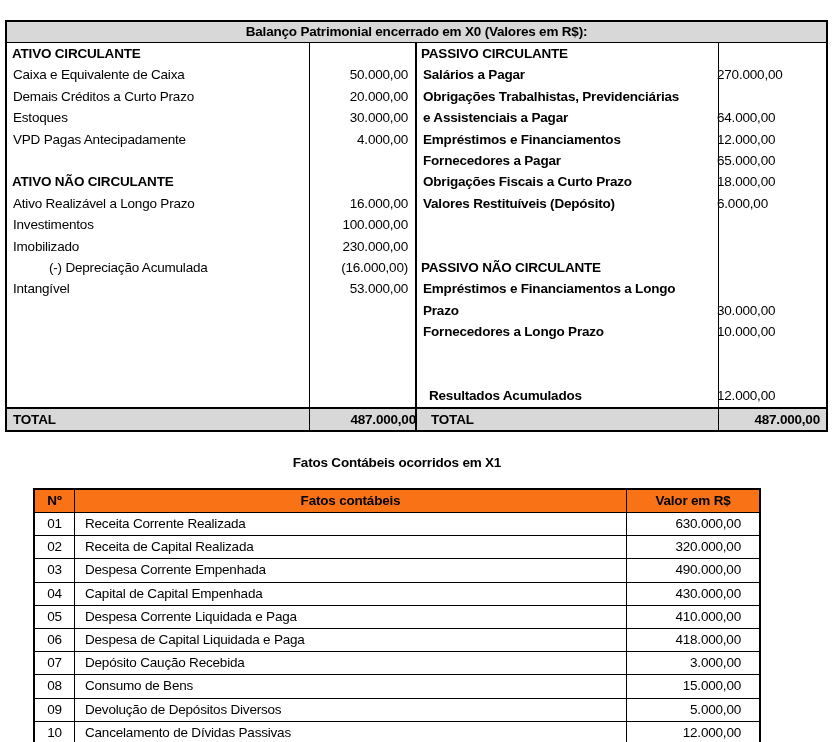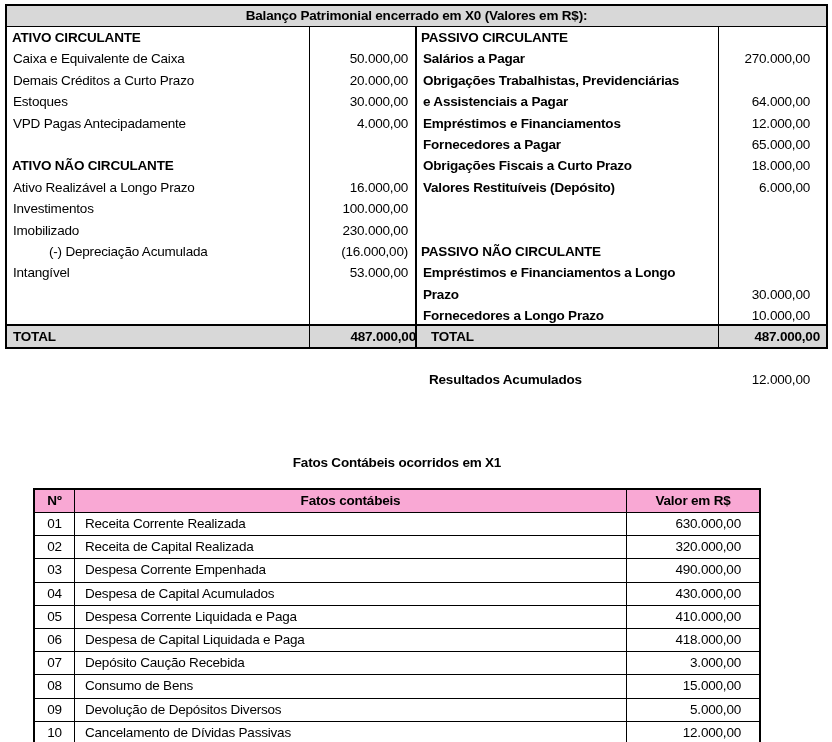--- a/index.html
+++ b/index.html
@@ -1,49 +1,49 @@
 <!DOCTYPE html>
 <html><head>
 <meta charset="utf-8">
 <style>
   html,body{margin:0;padding:0;background:#ffffff;}
   .page{
     position:relative;width:832px;height:742px;overflow:hidden;background:#ffffff;
     font-family:"Liberation Sans",sans-serif;color:#000;font-size:13.5px;letter-spacing:-0.2px;
   }
   
-  .bs{position:absolute;left:5px;top:4px;width:819px;border:2px solid #000;background:#fff;}
+  .bs{position:absolute;left:5px;top:20px;width:819px;border:2px solid #000;background:#fff;}
   .bs-title{height:20px;line-height:20px;text-align:center;font-weight:bold;
     background:#d8d8d8;border-bottom:1px solid #000;}
-  .bs-body{display:flex;height:297px;}
+  .bs-body{display:flex;height:364px;}
   .bs-half-left{width:409px;}
   .bs-half-right{flex:1;}
   .bs-row{display:flex;height:21.4px;line-height:21.4px;white-space:nowrap;overflow:hidden;}
   .bs-half-left  .bs-label{width:302px;padding-left:6px;box-sizing:border-box;}
   .bs-half-left  .bs-value{flex:1;text-align:right;padding-right:8px;}
   .bs-half-right .bs-label{width:301px;padding-left:7px;box-sizing:border-box;font-weight:bold;}
-  .bs-half-right .bs-value{flex:1;text-align:right;padding-right:16px;}
+  .bs-half-right .bs-value{flex:1;padding-right:16px;}
   .bs-row.section .bs-label{font-weight:bold;padding-left:5px;}
   .bs-row.indent1 .bs-label{padding-left:13px;}
   .bs-row.indent2 .bs-label{padding-left:42px;}
   .bs-total{display:flex;height:21px;line-height:21px;border-top:2px solid #000;
     background:#d8d8d8;font-weight:bold;}
   .bs-total .tl{width:302px;padding-left:6px;box-sizing:border-box;}
   .bs-total .tv{width:107px;text-align:right;padding-right:8px;}
   .bs-total .tl2{width:301px;padding-left:7px;box-sizing:border-box;}
   .bs-total .tv2{flex:1;text-align:right;padding-right:6px;}
   .vline{position:absolute;top:21px;bottom:0;width:1px;background:#000;}
   .vl-1{left:302px;}
   .vl-2{left:408px;width:2px;}
   .vl-3{left:711px;}
   
   .ft-title{position:absolute;left:33px;top:455px;width:728px;text-align:center;font-weight:bold;}
   .ft{position:absolute;left:33px;top:488px;width:724px;border:2px solid #000;background:#fff;}
   .ft-row{display:flex;height:22.2px;line-height:22.2px;border-top:1px solid #000;white-space:nowrap;}
-  .ft-head{border-top:none;background:#f9a8d4;font-weight:bold;height:22px;line-height:22px;}
+  .ft-head{border-top:none;background:#f97316;font-weight:bold;height:22px;line-height:22px;}
   .ft-num{width:40px;border-right:1px solid #000;text-align:center;box-sizing:border-box;}
   .ft-fact{flex:1;padding-left:10px;box-sizing:border-box;}
   .ft-val{width:133px;border-left:1px solid #000;text-align:right;padding-right:18px;box-sizing:border-box;}
   .ft-head .ft-fact{text-align:center;padding-left:0;}
   .ft-head .ft-val{text-align:center;padding-right:0;}
 </style>
 </head>
 <body>
 
 <div class="page">
@@ -234,21 +234,21 @@
   </div>
 
   <div class="ft-row">
     <span class="ft-num">03</span>
     <span class="ft-fact">Despesa Corrente Empenhada</span>
     <span class="ft-val">490.000,00</span>
   </div>
 
   <div class="ft-row">
     <span class="ft-num">04</span>
-    <span class="ft-fact">Despesa de Capital Acumulados</span>
+    <span class="ft-fact">Capital de Capital Empenhada</span>
     <span class="ft-val">430.000,00</span>
   </div>
 
   <div class="ft-row">
     <span class="ft-num">05</span>
     <span class="ft-fact">Despesa Corrente Liquidada e Paga</span>
     <span class="ft-val">410.000,00</span>
   </div>
 
   <div class="ft-row">

